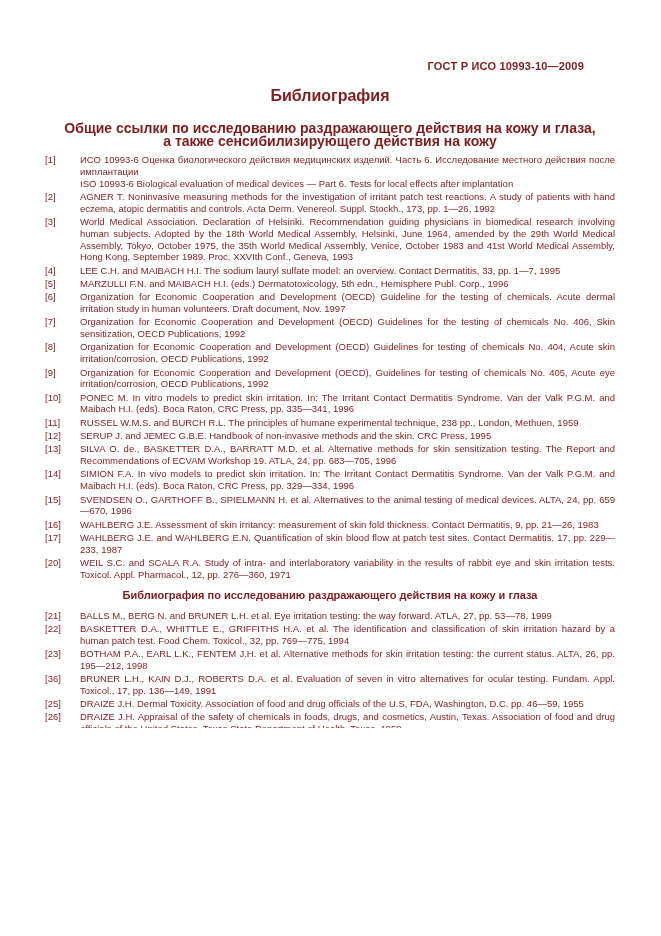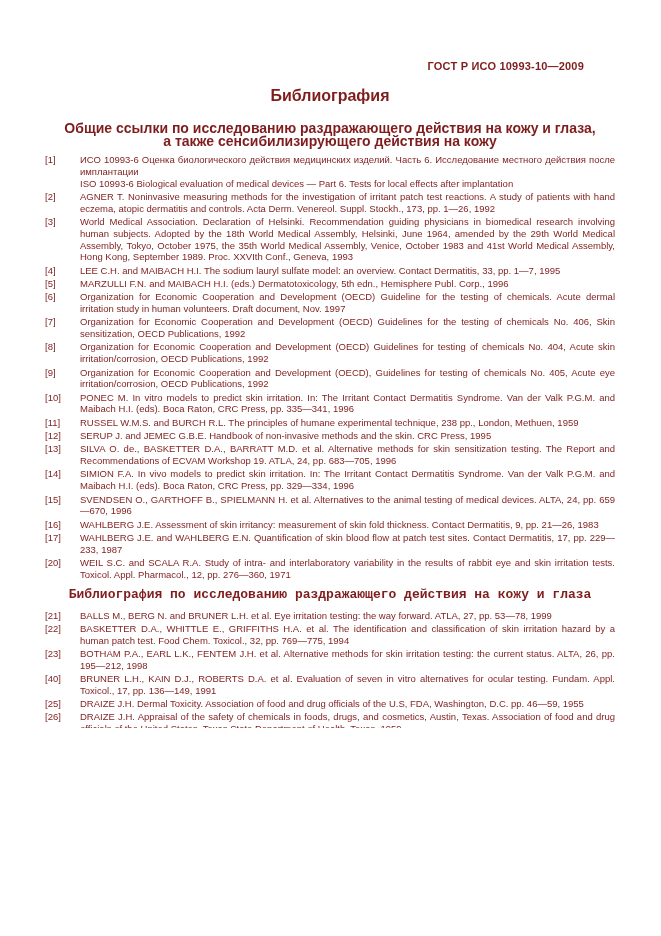--- a/index.html
+++ b/index.html
@@ -43,27 +43,26 @@
     font-size: 9.5px;
     line-height: 11.8px;
   }
   .ref-num { flex: 0 0 35px; }
   .ref-text {
     flex: 1;
     text-align: justify;
     white-space: pre-line;
   }
   .section-heading {
-    font-size: 13px;
+    font-size: 11px;
     font-weight: bold;
     text-align: center;
     margin-top: 8px;
     margin-bottom: 9px;
     line-height: 12px;
-    font-family: Liberation Mono, monospace;
   }
   .page-number {
     position: absolute;
     top: 802px;
     right: 84px;
     font-size: 9.5px;
     line-height: 12px;
     font-style: italic;
   }
 </style>
@@ -188,21 +187,21 @@
         <span class="ref-num">[22]</span>
         <span class="ref-text">BASKETTER D.A., WHITTLE E., GRIFFITHS H.A. et al. The identification and classification of skin irritation hazard by a human patch test. Food Chem. Toxicol., 32, pp. 769—775, 1994</span>
       </div>
 
       <div class="ref">
         <span class="ref-num">[23]</span>
         <span class="ref-text">BOTHAM P.A., EARL L.K., FENTEM J.H. et al. Alternative methods for skin irritation testing: the current status. ALTA, 26, pp. 195—212, 1998</span>
       </div>
 
       <div class="ref">
-        <span class="ref-num">[40]</span>
+        <span class="ref-num">[36]</span>
         <span class="ref-text">BRUNER L.H., KAIN D.J., ROBERTS D.A. et al. Evaluation of seven in vitro alternatives for ocular testing. Fundam. Appl. Toxicol., 17, pp. 136—149, 1991</span>
       </div>
 
       <div class="ref">
         <span class="ref-num">[25]</span>
         <span class="ref-text">DRAIZE J.H. Dermal Toxicity. Association of food and drug officials of the U.S, FDA, Washington, D.C. pp. 46—59, 1955</span>
       </div>
 
       <div class="ref">
         <span class="ref-num">[26]</span>

